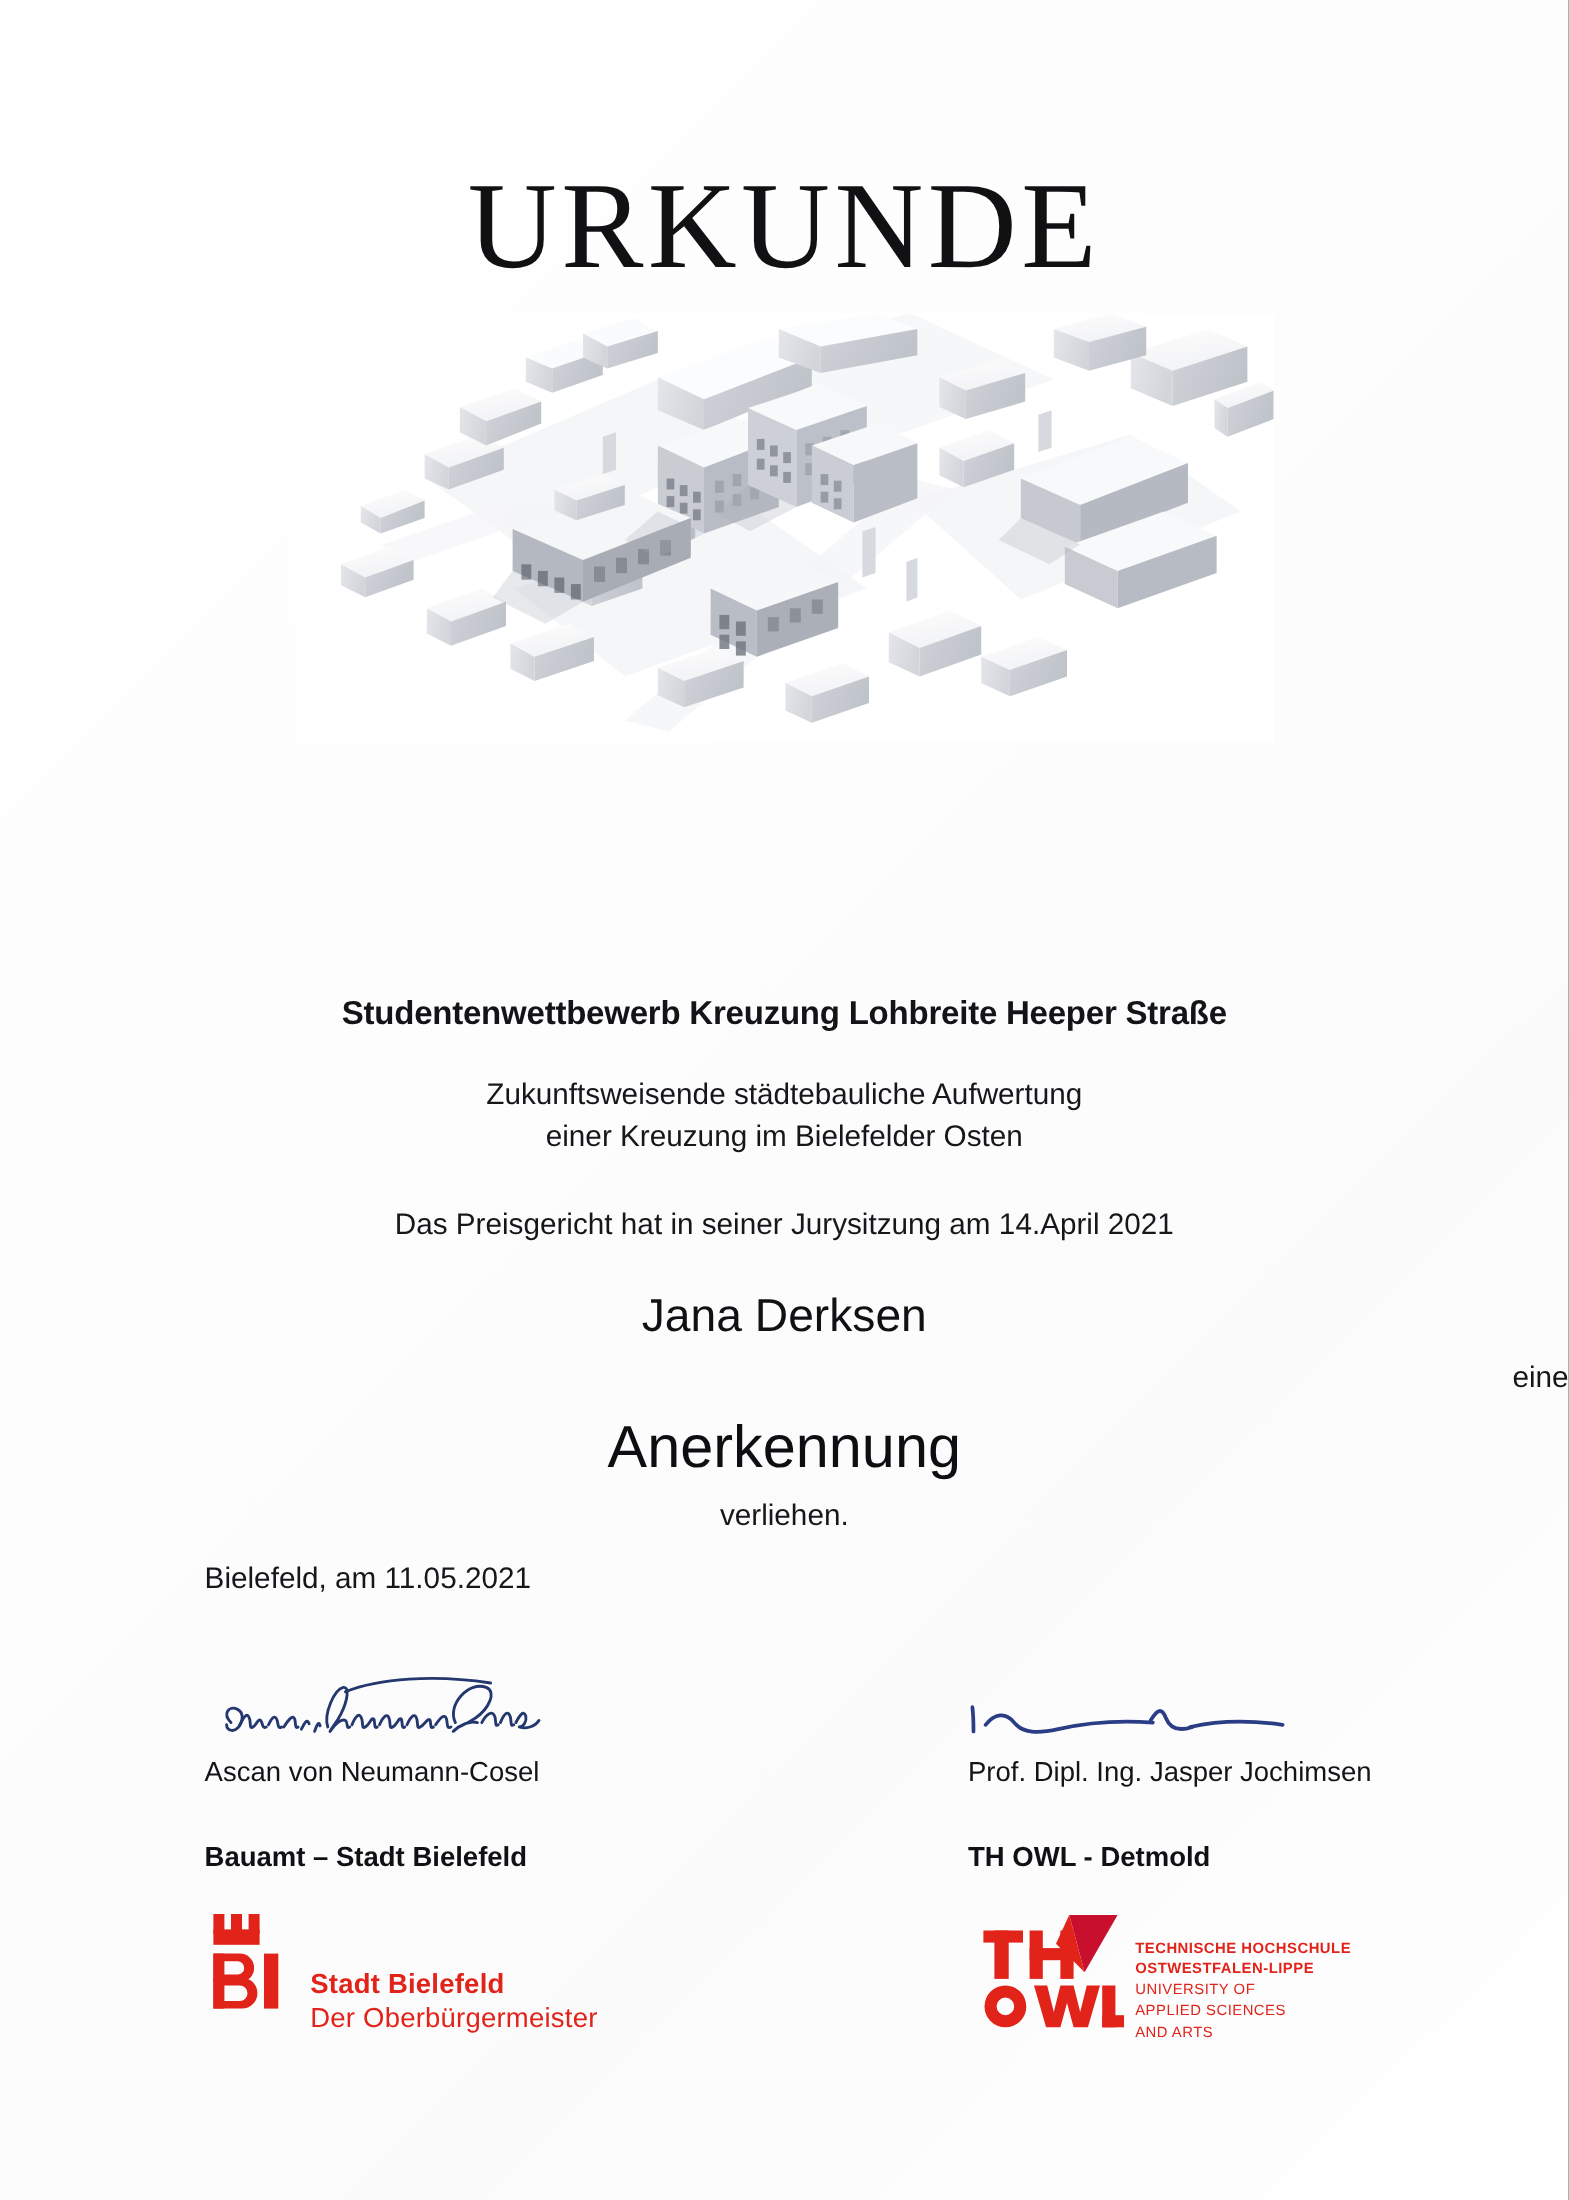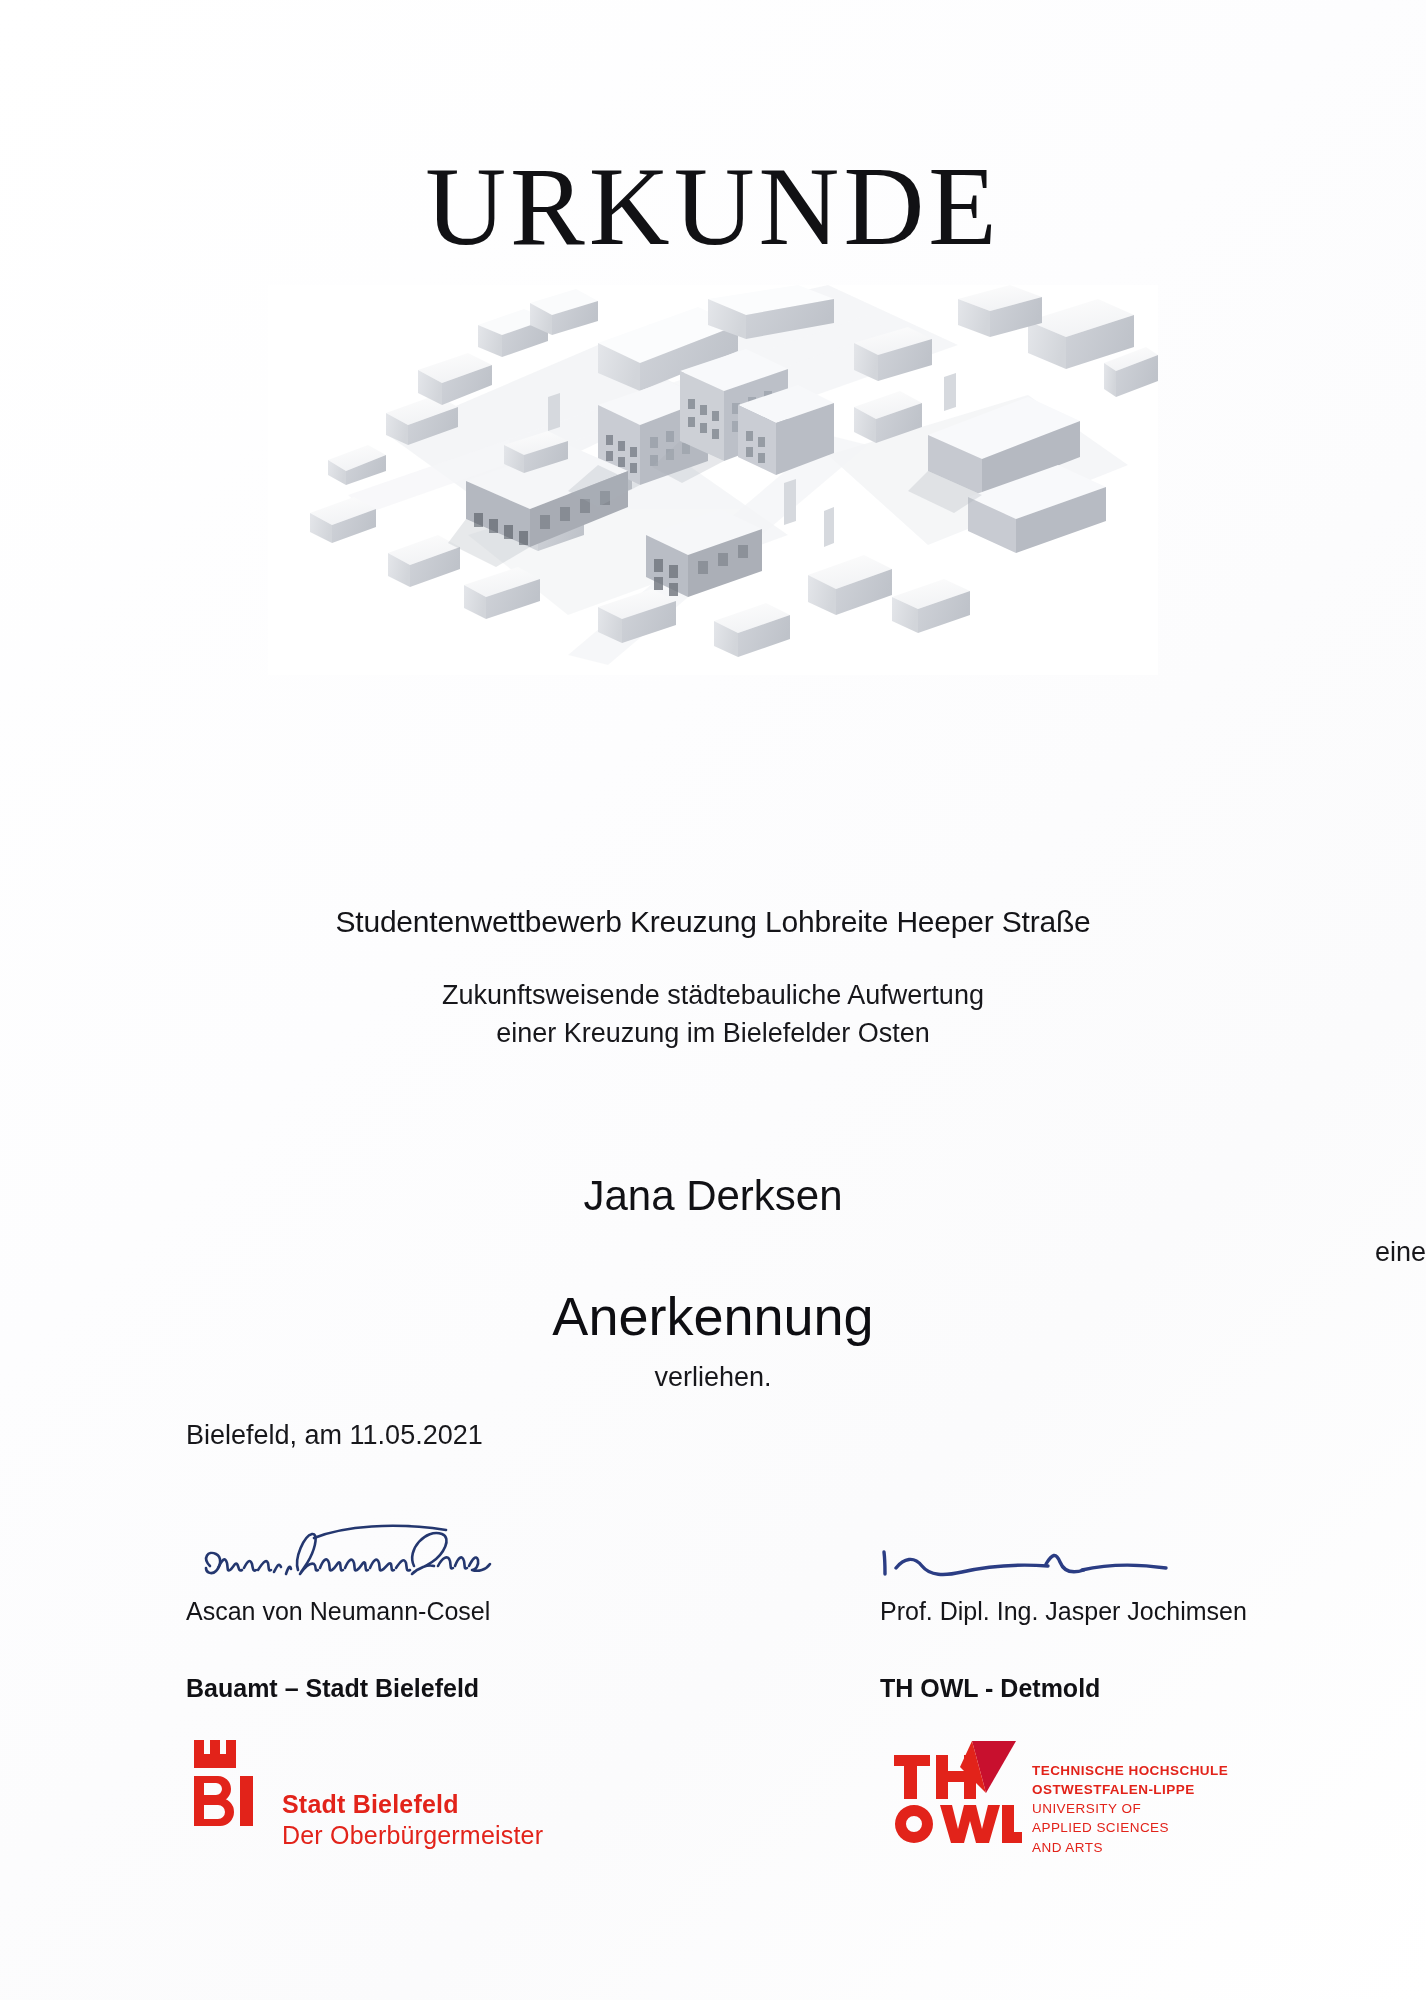--- a/index.html
+++ b/index.html
@@ -35,21 +35,21 @@
     width:890px;height:390px;
     background:#ffffff;
     overflow:hidden;
   }
   .model-photo svg{display:block;width:100%;height:100%;}
 
   
   .comp-title{
     position:absolute;left:0;right:0;top:905px;
     text-align:center;
-    font-size:30px;font-weight:400;color:#141418;
+    font-size:30px;font-weight:700;color:#141418;
     letter-spacing:-0.2px;
   }
   .sub1{
     position:absolute;left:0;right:0;top:977px;
     text-align:center;font-size:27px;color:#17171b;line-height:1.35;
   }
   .sub2{
     position:absolute;left:0;right:0;top:1015px;
     text-align:center;font-size:27px;color:#17171b;line-height:1.35;
   }
@@ -366,20 +366,21 @@
         <polygon points="412,156 456,176 414,198 384,182"></polygon>
         <polygon points="198,234 262,262 228,282 180,258"></polygon>
         <polygon points="660,186 714,210 686,228 640,206"></polygon>
       </g>
     </svg>
   </div>
 
   <div class="comp-title">Studentenwettbewerb Kreuzung Lohbreite Heeper Straße</div>
   <div class="sub1">Zukunftsweisende städtebauliche Aufwertung</div>
   <div class="sub2">einer Kreuzung im Bielefelder Osten</div>
+  <div class="jury">Das Preisgericht hat in seiner Jurysitzung am 14.April 2021</div>
   <div class="recipient">Jana Derksen</div>
   <div class="eine">eine</div>
   <div class="award">Anerkennung</div>
   <div class="verliehen">verliehen.</div>
   <div class="place-date">Bielefeld, am 11.05.2021</div>
 
   <div class="sig-block sig-right">
     <div class="sig-img">
       <svg width="380" height="78" viewBox="0 0 380 78" xmlns="http://www.w3.org/2000/svg">
         <g fill="none" stroke="#2b3d84" stroke-width="3.4" stroke-linecap="round" stroke-linejoin="round">

